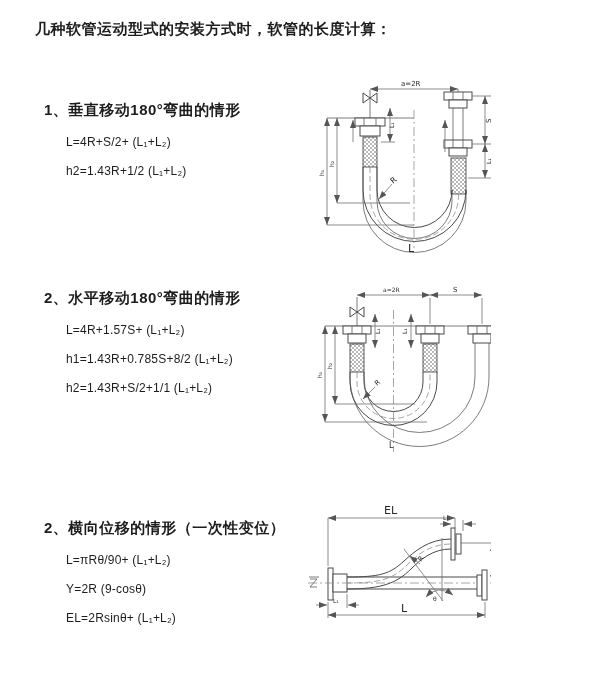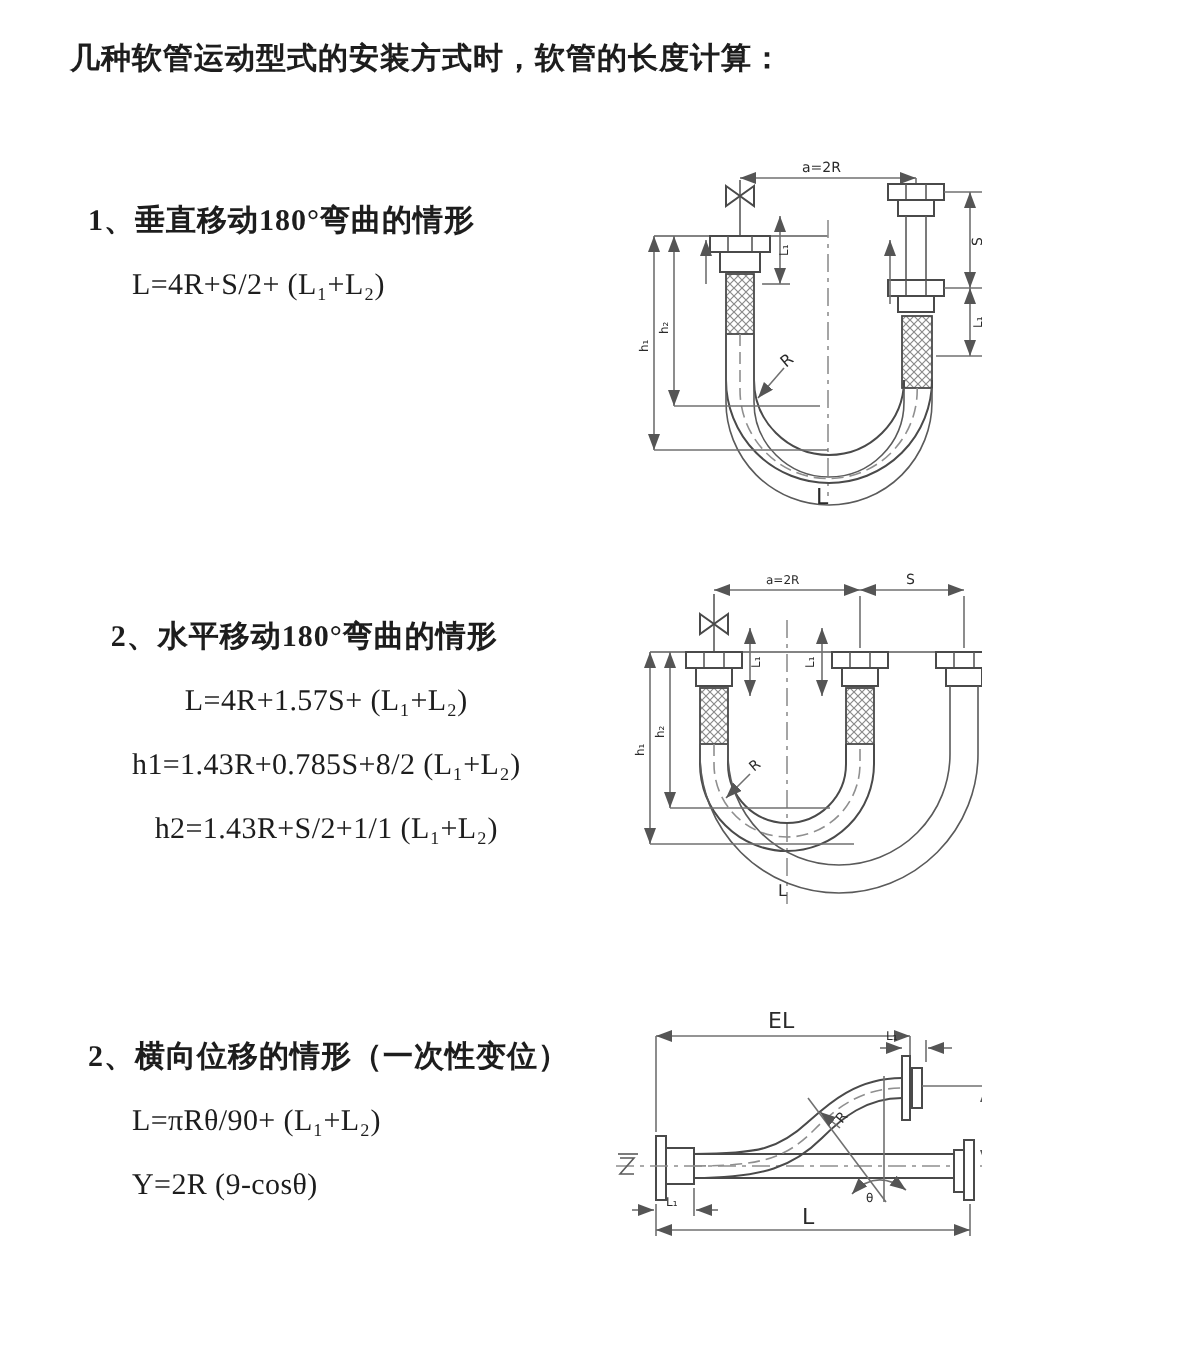--- a/index.html
+++ b/index.html
@@ -3,25 +3,25 @@
 <meta charset="utf-8">
 <style>
   html,body{margin:0;padding:0;background:#ffffff;}
   .page{
     position:relative;width:491px;height:675px;background:#ffffff;
     font-family:"Liberation Sans","DejaVu Sans",sans-serif;color:#1d1d1d;overflow:hidden;
   }
   .title{
     position:absolute;left:35px;top:20px;font-size:15px;font-weight:600;letter-spacing:.5px;
   }
-  .sec{position:absolute;font-family:Liberation Serif, serif;}
+  .sec{position:absolute;}
   .sec h2{font-size:15px;font-weight:600;margin:0;letter-spacing:.5px;}
-  .formula{margin:15px 0 0 22px;font-size:15px;letter-spacing:.2px;white-space:pre;}
+  .formula{margin:15px 0 0 22px;font-size:12px;letter-spacing:.2px;white-space:pre;}
   .sec-1{left:44px;top:101px;}
-  .sec-2{left:44px;top:309px;text-align:center;}
+  .sec-2{left:44px;top:289px;}
   .sec-3{left:44px;top:519px;}
   svg.diag{position:absolute;}
   .d1{left:315px;top:72px;}
   .d2{left:315px;top:282px;}
   .d3{left:300px;top:498px;}
   .ln{stroke:#4a4a4a;stroke-width:1;fill:none;}
   .thin{stroke:#5a5a5a;stroke-width:.8;fill:none;}
   .dim{stroke:#707070;stroke-width:.8;fill:none;}
   .cl{stroke:#8f8f8f;stroke-width:.8;fill:none;stroke-dasharray:9 3 2 3;}
   .hcl{stroke:#8f8f8f;stroke-width:.8;fill:none;stroke-dasharray:6 3;}
@@ -44,20 +44,21 @@
         <path d="M0,0 L4,4 M4,0 L0,4" stroke="#8a8a8a" stroke-width="0.6"></path>
       </pattern>
     </defs>
   </svg>
 
   <div class="title">几种软管运动型式的安装方式时，软管的长度计算：</div>
 
   <div class="sec sec-1">
     <h2>1、垂直移动180°弯曲的情形</h2>
     <p class="formula">L=4R+S/2+ (L₁+L₂)</p>
+    <p class="formula">h2=1.43R+1/2 (L₁+L₂)</p>
   </div>
 
   <svg class="diag d1" width="285" height="190" viewBox="0 0 285 190">
 
     <g>
       <line class="dim" x1="55" y1="17" x2="143" y2="17" marker-start="url(#ah)" marker-end="url(#ah)"></line>
       <line class="dim" x1="143" y1="17" x2="143" y2="20"></line>
       <text class="lbl f7" x="86" y="14">a=2R</text>
     </g>
 
@@ -225,20 +226,21 @@
       <text class="lbl f6" x="17" y="87" transform="rotate(-90 17 87)">h₂</text>
     </g>
 
     <text class="lbl f8" x="74" y="166">L</text>
   </svg>
 
   <div class="sec sec-3">
     <h2>2、横向位移的情形（一次性变位）</h2>
     <p class="formula">L=πRθ/90+ (L₁+L₂)</p>
     <p class="formula">Y=2R (9-cosθ)</p>
+    <p class="formula">EL=2Rsinθ+ (L₁+L₂)</p>
   </div>
 
   <svg class="diag d3" width="300" height="175" viewBox="0 0 300 175">
 
     <g>
       <line class="dim" x1="28" y1="20" x2="155" y2="20" marker-start="url(#ah)" marker-end="url(#ah)"></line>
       <line class="dim" x1="28" y1="20" x2="28" y2="68"></line>
       <line class="dim" x1="155" y1="20" x2="155" y2="30"></line>
       <text class="lbl f11" x="84" y="16">EL</text>
     </g>

